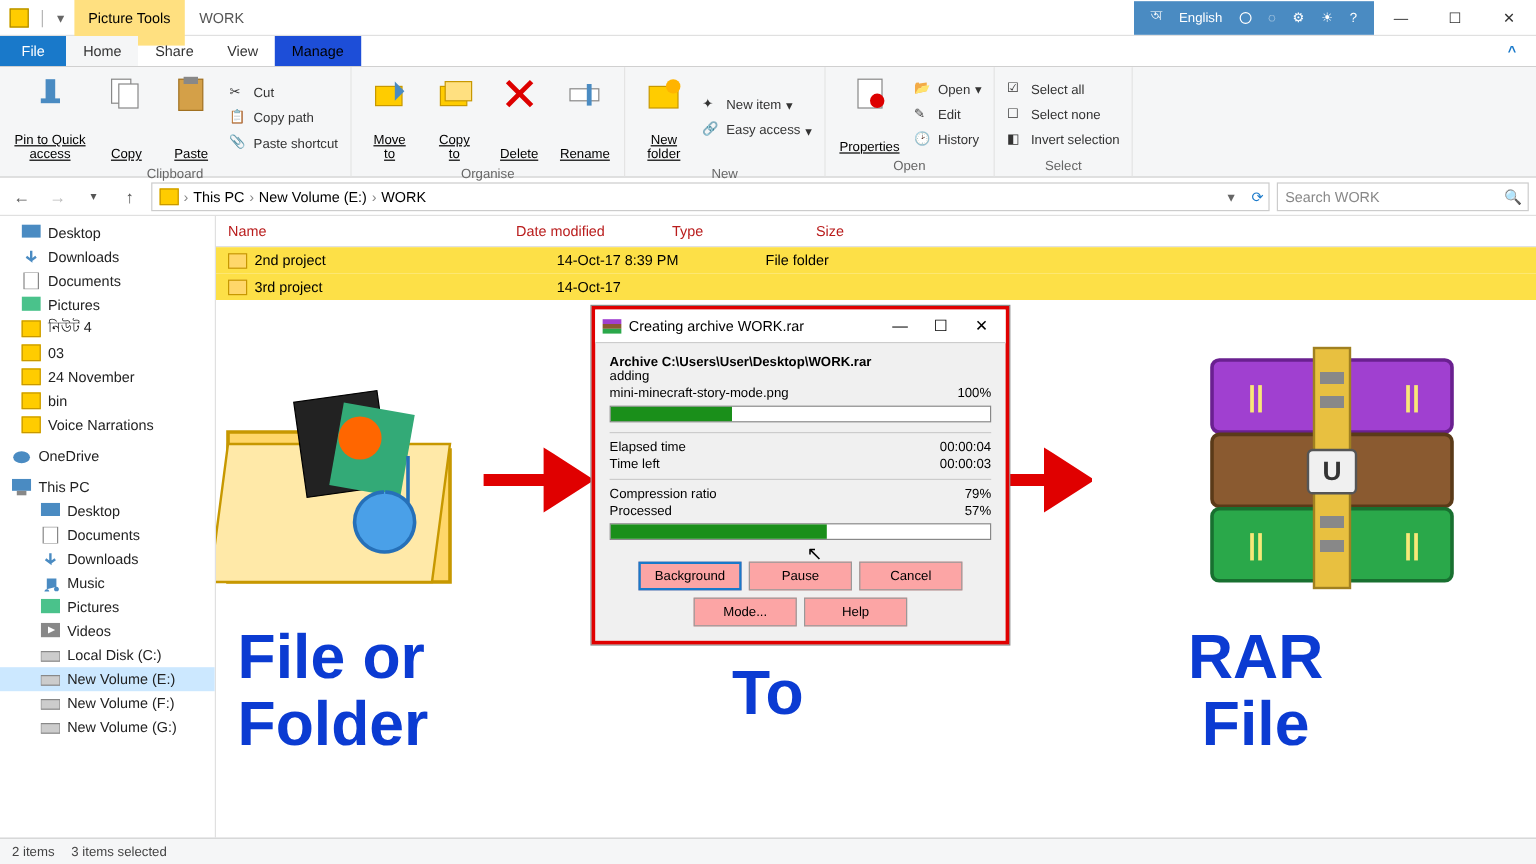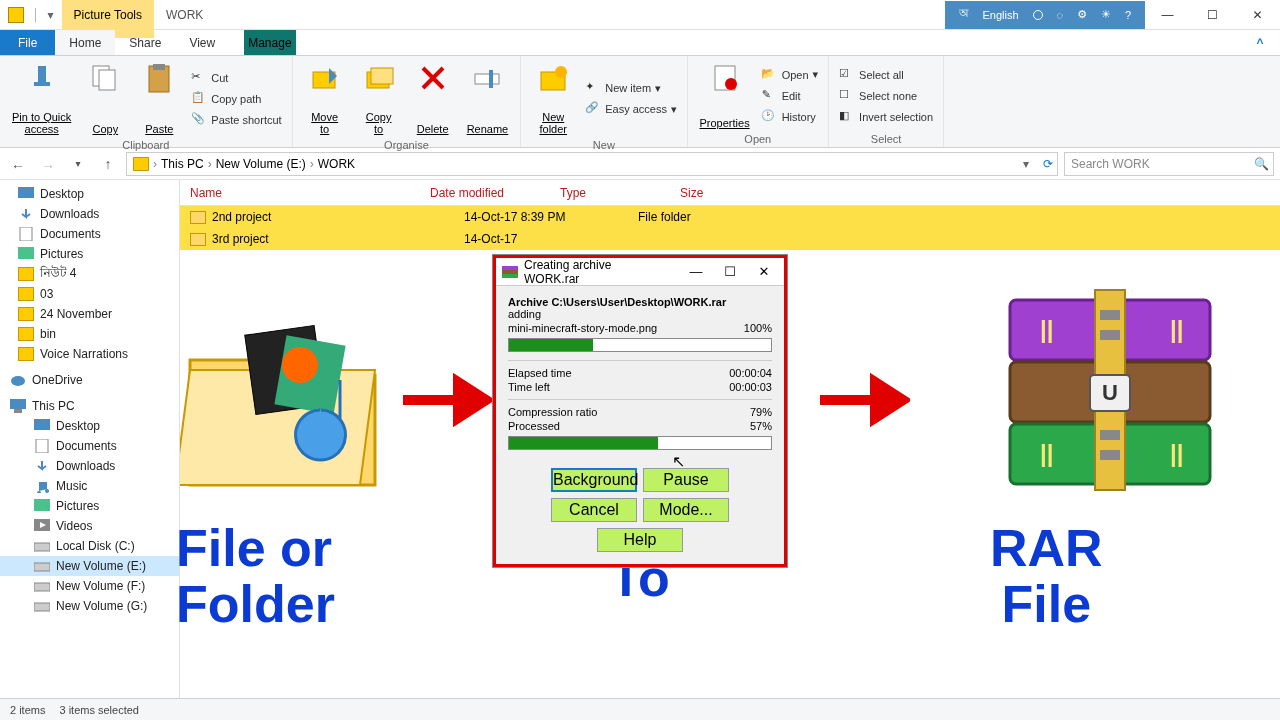--- a/index.html
+++ b/index.html
@@ -14,21 +14,21 @@
 .titlebar .lang-strip { margin-left: auto; background: #4a8bc2; color: #fff; height: 28px; display: flex; align-items: center; gap: 14px; padding: 0 14px; font-size: 11px; }
 .titlebar .lang-strip .dot { width: 10px; height: 10px; border: 1px solid #fff; border-radius: 50%; }
 .titlebar .win-controls { display: flex; }
 .titlebar .win-btn { width: 45px; height: 30px; display: flex; align-items: center; justify-content: center; color: #333; }
 
 
 .ribbon-tabs { height: 26px; display: flex; align-items: stretch; background: #fff; border-bottom: 1px solid #d0d0d0; }
 .ribbon-tabs .file-tab { background: #1979ca; color: #fff; padding: 0 18px; display: flex; align-items: center; font-size: 12px; }
 .ribbon-tabs .tab { padding: 0 14px; display: flex; align-items: center; font-size: 12px; color: #333; }
 .ribbon-tabs .tab.active { background: #f5f6f7; }
-.ribbon-tabs .tool-sub { background: #0f766e; padding: 0 4px; display: flex; align-items: center; font-size: 12px; margin-left: 15px; }
+.ribbon-tabs .tool-sub { background: #1d4ed8; padding: 0 14px; display: flex; align-items: center; font-size: 12px; margin-left: 0; }
 .ribbon-tabs .helpq { margin-left: auto; width: 40px; display: flex; align-items: center; justify-content: center; color: #1979ca; font-weight: bold; }
 
 
 .ribbon { height: 92px; background: #f5f6f7; border-bottom: 1px solid #d0d0d0; display: flex; }
 .rgroup { border-right: 1px solid #e4e4e4; padding: 4px 8px 2px; display: flex; flex-direction: column; }
 .rgroup .row { display: flex; gap: 6px; flex: 1; }
 .rgroup .glabel { text-align: center; font-size: 11px; color: #666; padding-top: 2px; }
 .bigbtn { display: flex; flex-direction: column; align-items: center; justify-content: space-between; gap: 17px; padding: 2px 4px; min-width: 48px; text-decoration: underline; }
 .bigbtn .ic { width: 32px; height: 32px; }
 .bigbtn .lbl { font-size: 11px; text-align: center; line-height: 12px; }
@@ -63,31 +63,31 @@
 .filelist .fname { display: flex; align-items: center; gap: 6px; padding-left: 10px; }
 .filelist .fic { width: 16px; height: 13px; background: #ffd76a; border: 1px solid #c79800; }
 
 
 .overlay-folder { position: absolute; left: 180px; top: 310px; width: 210px; height: 190px; }
 .overlay-arrow { position: absolute; }
 .overlay-rar { position: absolute; right: 60px; top: 280px; width: 220px; height: 220px; }
 .overlay-text { position: absolute; font-family: Arial, sans-serif; font-weight: bold; color: #0b3bd2; }
 
 
-.rar-dialog { position: absolute; left: 493px; top: 255px; width: 294px; background: #f0f0f0; border: 3px solid #e00000; box-shadow: 0 0 0 1px #888; z-index: 50; }
+.rar-dialog { position: absolute; left: 493px; top: 255px; width: 348px; background: #f0f0f0; border: 3px solid #e00000; box-shadow: 0 0 0 1px #888; z-index: 50; }
 .rar-title { height: 28px; background: #fff; display: flex; align-items: center; padding: 0 6px; gap: 6px; font-size: 12px; border-bottom: 1px solid #ccc; }
 .rar-title .spacer { flex: 1; }
 .rar-title .wbtn { width: 28px; text-align: center; font-size: 13px; }
 .rar-body { padding: 10px 12px; font-size: 11px; }
 .rar-body .line { display: flex; justify-content: space-between; margin: 2px 0; }
 .rar-body hr { border: none; border-top: 1px solid #ccc; margin: 6px 0; }
 .progress { height: 14px; border: 1px solid #888; background: #fff; margin: 4px 0 8px; position: relative; }
 .progress .fill { height: 100%; background: #1a8f1a; }
 .rar-buttons { display: flex; flex-wrap: wrap; gap: 6px; justify-content: center; padding: 0 10px 12px; }
-.rar-buttons button { width: 86px; height: 24px; font-size: 16px; background: #bef264; border: 1px solid #999; }
+.rar-buttons button { width: 86px; height: 24px; font-size: 11px; background: #fca5a5; border: 1px solid #999; }
 .rar-buttons button.primary { border: 2px solid #1979ca; }
 
 .statusbar { position: absolute; bottom: 0; left: 0; right: 0; height: 22px; background: #f5f6f7; border-top: 1px solid #d0d0d0; display: flex; align-items: center; gap: 14px; padding: 0 10px; font-size: 11px; color: #444; }
 
 .cursor-blink { position: absolute; left: 672px; top: 452px; z-index: 60; font-size: 16px; }
 
 svg { display: block; }
 </style>
 </head>
 <body>
@@ -465,21 +465,21 @@
       <rect x="100" y="170" width="20" height="10"></rect>
     </g>
   <rect x="90" y="95" width="40" height="36" rx="4" fill="#f0f0f0" stroke="#555" stroke-width="2"></rect>
   <text x="110" y="120" text-anchor="middle" font-size="22" font-weight="bold" fill="#333">U</text>
   <text x="40" y="58" font-size="24" fill="#f8e878" font-weight="bold">||</text>
   <text x="170" y="58" font-size="24" fill="#f8e878" font-weight="bold">||</text>
   <text x="40" y="182" font-size="24" fill="#f8e878" font-weight="bold">||</text>
   <text x="170" y="182" font-size="24" fill="#f8e878" font-weight="bold">||</text>
 </svg>
 
-<div class="overlay-text" style="left:176px;top:520px;font-size:52px;line-height:56px;white-space:pre-line">File or
+<div class="overlay-text" style="left:198px;top:520px;font-size:52px;line-height:56px;white-space:pre-line">File or
 Folder</div>
 <div class="overlay-text" style="left:610px;top:548px;font-size:52px">To</div>
 <div class="overlay-text" style="left:990px;top:520px;font-size:52px;line-height:56px;white-space:pre-line;text-align:center">RAR
 File</div>
 
 <div class="rar-dialog">
   <div class="rar-title">
     <svg width="16" height="16">
         <rect y="2" width="16" height="4" fill="#a040d0"></rect>
         <rect y="6" width="16" height="4" fill="#8a5a30"></rect>

